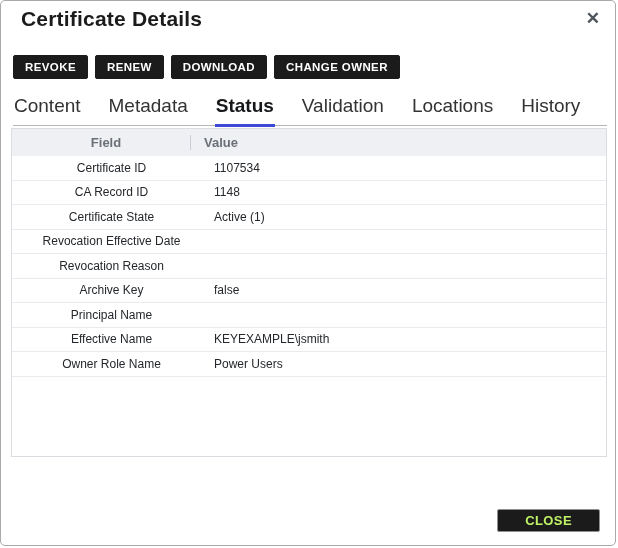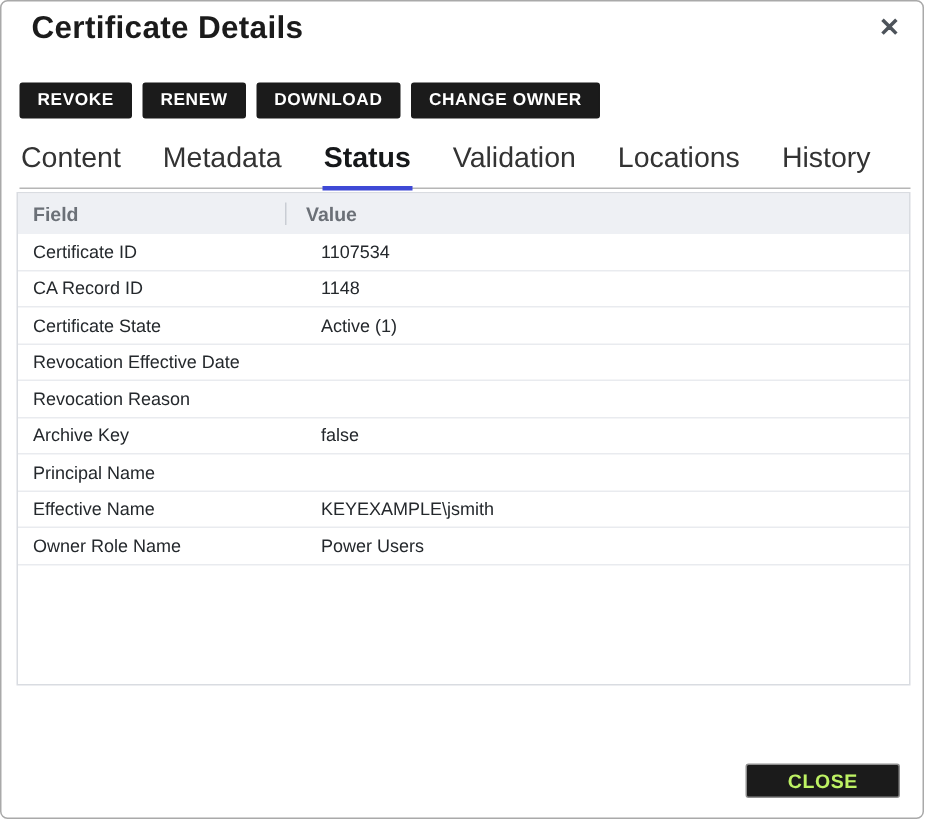--- a/index.html
+++ b/index.html
@@ -63,20 +63,21 @@
     font-weight:bold;color:#16181a;
     border-bottom:3px solid var(--accent);
   }
   
   .data-table{
     position:absolute;left:10px;top:127px;
     width:596px;height:329px;
     border:1px solid #d9dce1;
     box-sizing:border-box;
     background:#fff;
+    text-align:center;
   }
   .t-header{
     display:flex;align-items:center;
     height:27px;background:#eef0f4;
     font-size:13px;font-weight:bold;color:#6b7077;
   }
   .t-header .c1{width:168px;padding-left:10px;}
   .t-header .vdiv{width:1px;height:15px;background:#c9cdd4;}
   .t-header .c2{padding-left:13px;}
   .t-row{

